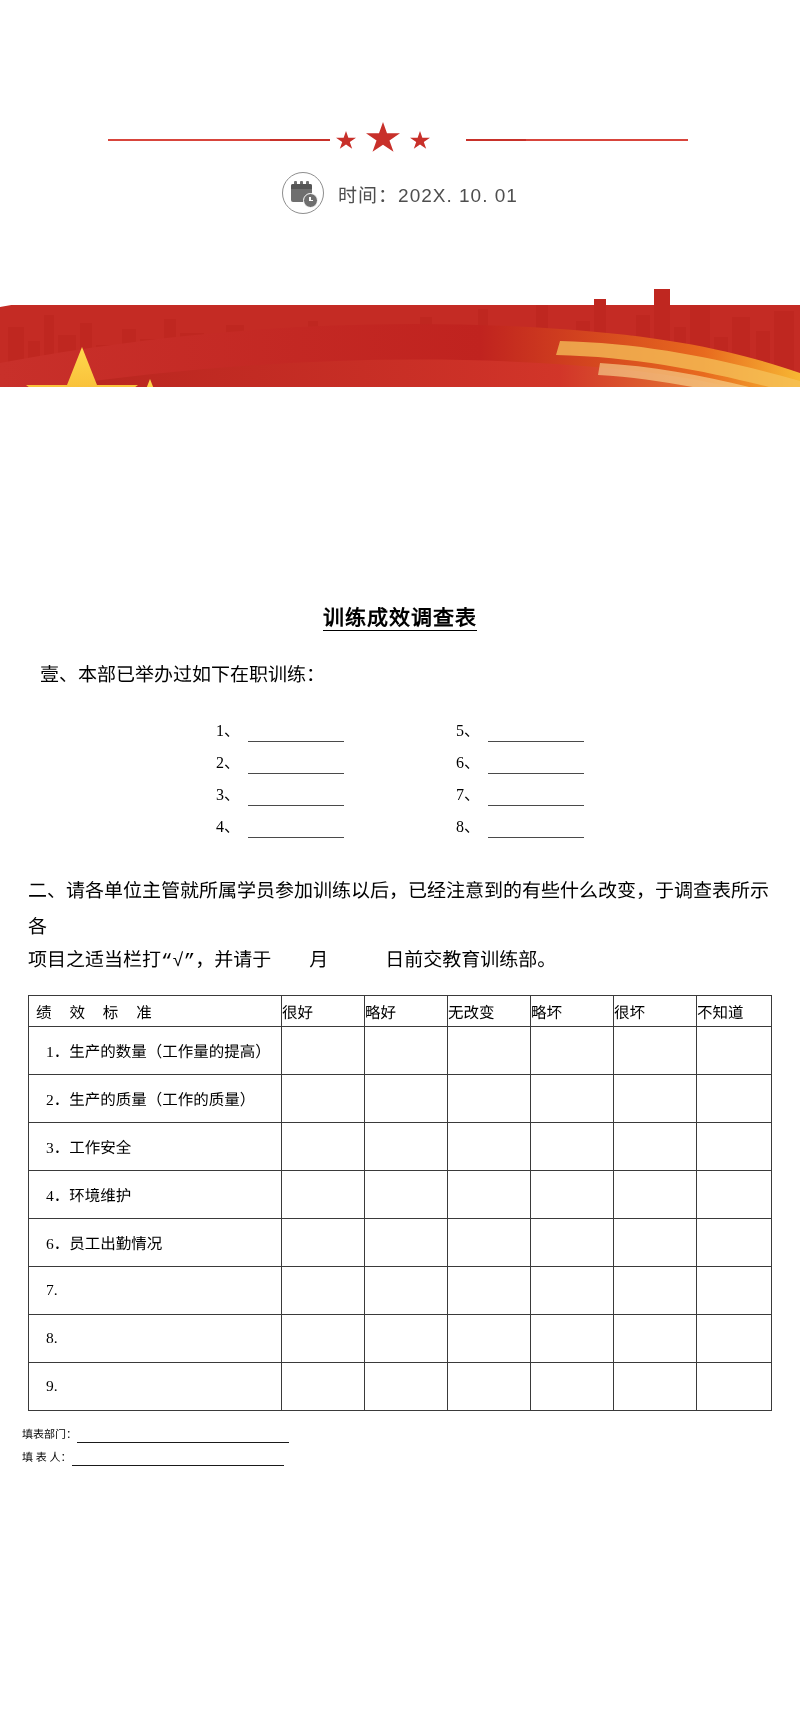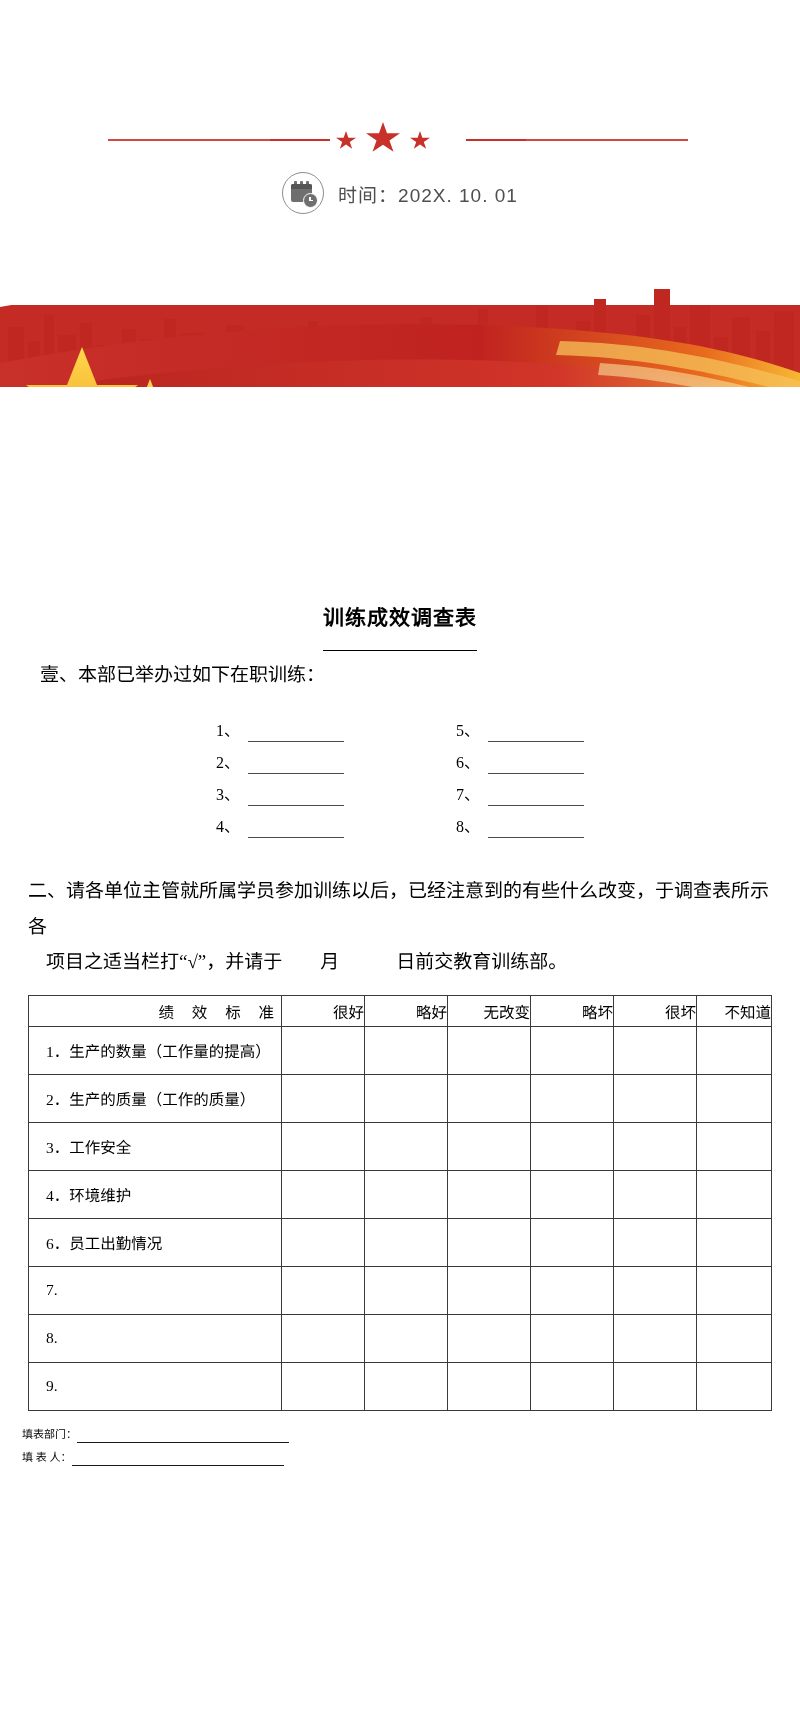--- a/index.html
+++ b/index.html
@@ -148,21 +148,21 @@
   .doc-title {
     margin: 175px 0 0 0;
     text-align: center;
     font-size: 21px;
     font-weight: 700;
     letter-spacing: 1px;
     line-height: 1.3;
   }
   .doc-title span {
     border-bottom: 1.5px solid #000;
-    padding-bottom: 20px;
+    padding-bottom: 0;
   }
 
   .para {
     font-size: 19px;
     line-height: 1.85;
     margin: 0;
   }
   .para-1 {
     margin: 25px 0 0 40px;
   }
@@ -195,40 +195,40 @@
     height: 19px;
   }
 
   .para-2 {
     margin: 35px 0 0 28px;
     width: 742px;
     text-indent: 0;
   }
   .para-2 .l2 {
     display: block;
-    margin-left: 18px;
+    font-family: Liberation Mono, monospace;
   }
 
   
   table.survey {
     margin: 16px 0 0 28px;
     width: 744px;
     border-collapse: collapse;
     table-layout: fixed;
   }
   table.survey th,
   table.survey td {
     border: 1px solid #3a3a3a;
     font-weight: normal;
     font-size: 15.5px;
     padding: 0;
   }
   table.survey thead th {
     height: 30px;
-    text-align: right;
+    text-align: left;
     vertical-align: middle;
   }
   table.survey thead th.crit {
     letter-spacing: 7px;
     text-indent: 7px;
   }
   table.survey tbody td {
     height: 47px;
   }
   table.survey tbody td.item {

